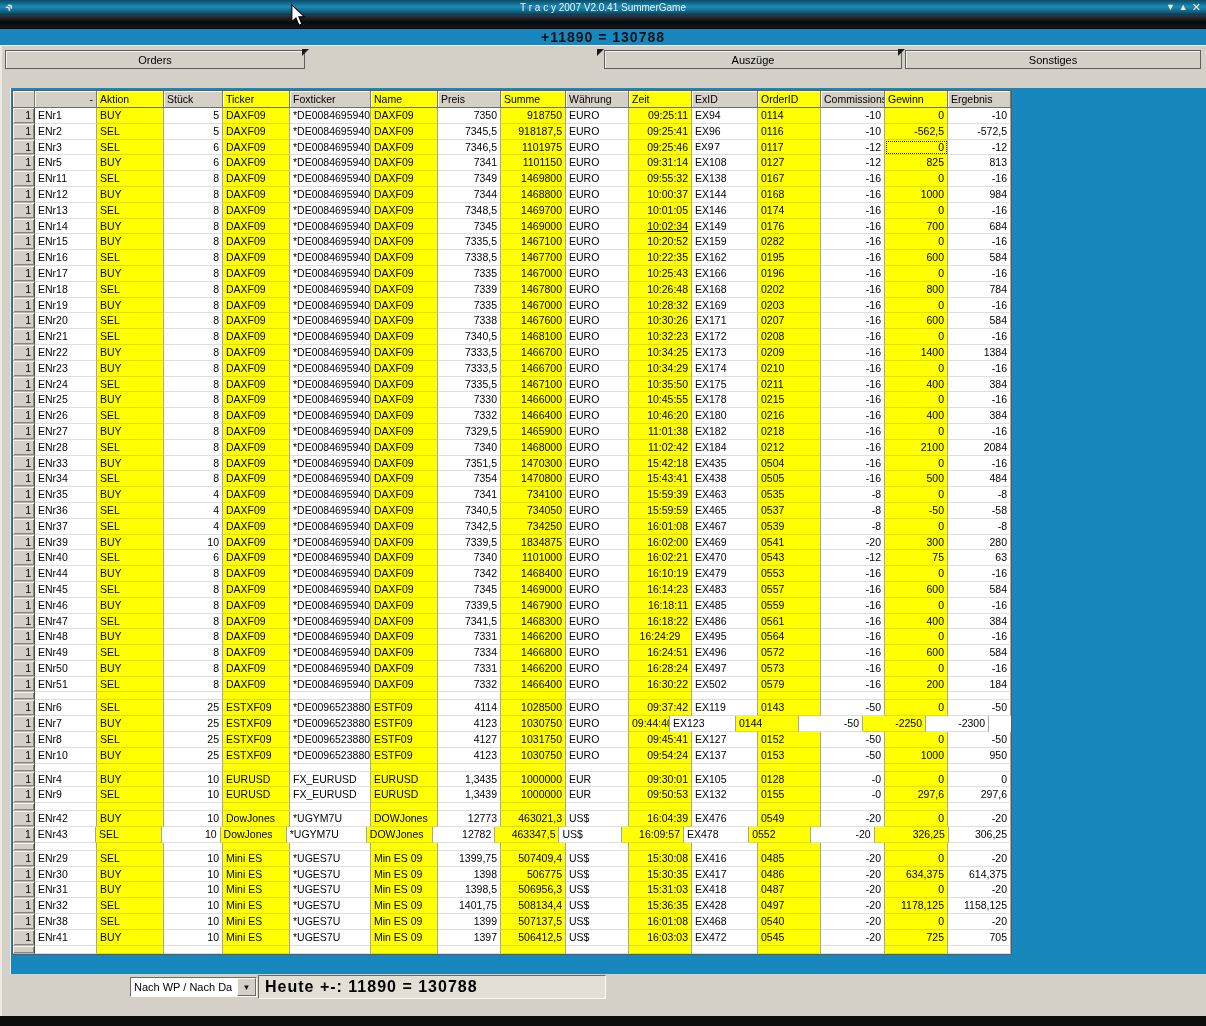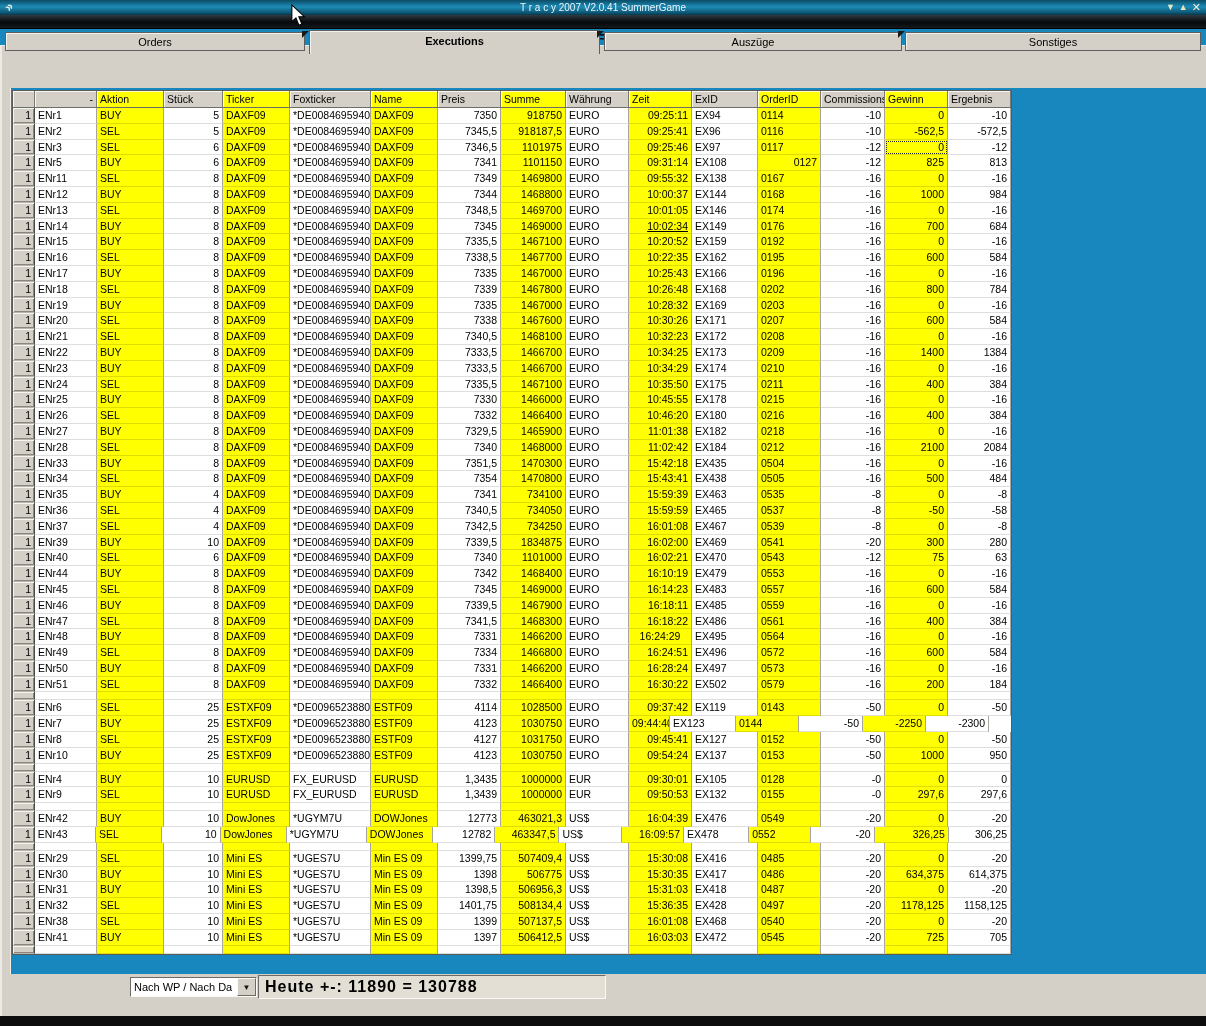--- a/index.html
+++ b/index.html
@@ -23,21 +23,21 @@
     background:linear-gradient(180deg,#313a40 0%,#07090b 55%,#13191d 100%);
     border-bottom:1px solid #000;
   }
   .banner {
     position:absolute; left:0; top:29px; width:1206px; height:16px;
     background:#1787bd; border-bottom:1px solid #ececec;
     text-align:center; font-size:14px; font-weight:bold; color:#0a1218; line-height:16px;
     letter-spacing:1px;
   }
   
-  .tabstrip { position:absolute; left:0; top:30px; width:1066px; height:22px; }
+  .tabstrip { position:absolute; left:0; top:48px; width:1066px; height:22px; }
   .tab {
     position:absolute; top:2px; height:19px; background:#d4d0c8;
     border:1px solid #5e5e60; box-shadow:inset 1px 1px 0 #f4f2ec;
     text-align:center; font-size:11px; line-height:18px; box-sizing:border-box;
   }
   .tab.active { top:0; height:24px; border-bottom:none; font-weight:bold; z-index:3; line-height:20px; }
   .notch {
     position:absolute; top:1px; width:0; height:0; z-index:4;
     border-top:7px solid #1a1a1a; border-right:7px solid transparent;
   }
@@ -103,21 +103,20 @@
 
 <div class="darkband"></div>
 <svg class="cursor" width="15" height="23" viewBox="0 0 12 19">
   <path d="M0.5 0.8 L0.5 14.6 L3.9 11.5 L6.3 17.6 L8.8 16.5 L6.3 10.6 L11 10.6 Z" fill="#ffffff" stroke="#000000" stroke-width="0.9"></path>
 </svg>
 
 <div class="banner">+11890 = 130788</div>
 
 <div class="tabstrip">
   <div class="tab" style="left:5px;width:300px;">Orders</div>
-  <div class="tab active" style="left:309px;width:291px;">Executions</div>
   <div class="tab" style="left:604px;width:298px;">Auszüge</div>
   <div class="tab" style="left:905px;width:296px;">Sonstiges</div>
   <div class="notch" style="left:302px;"></div>
   <div class="notch" style="left:597px;"></div>
   <div class="notch" style="left:898px;"></div>
 </div>
 
 <div class="teal-panel"></div>
 <div class="grid">
     <div class="row header">
@@ -179,40 +178,40 @@
       <div class="cell" style="width: 62px; text-align: left; background: rgb(255, 255, 255);">ENr3</div>
       <div class="cell" style="width: 67px; text-align: left; background: rgb(255, 255, 0);">SEL</div>
       <div class="cell" style="width: 59px; text-align: right; background: rgb(255, 255, 255);">6</div>
       <div class="cell" style="width: 67px; text-align: left; background: rgb(255, 255, 0);">DAXF09</div>
       <div class="cell" style="width: 81px; text-align: left; background: rgb(255, 255, 255);">*DE0084695940</div>
       <div class="cell" style="width: 67px; text-align: left; background: rgb(255, 255, 0);">DAXF09</div>
       <div class="cell" style="width: 63px; text-align: right; background: rgb(255, 255, 255);">7346,5</div>
       <div class="cell" style="width: 65px; text-align: right; background: rgb(255, 255, 0);">1101975</div>
       <div class="cell" style="width: 63px; text-align: left; background: rgb(255, 255, 255);">EURO</div>
       <div class="cell" style="width: 63px; text-align: right; background: rgb(255, 255, 0);">09:25:46</div>
-      <div class="cell" style="width: 66px; text-align: left; background: rgb(255, 255, 255);">EX97</div>
+      <div class="cell" style="width: 66px; text-align: left; background: rgb(255, 255, 255); font-family: Liberation Mono, monospace;">EX97</div>
       <div class="cell" style="width: 63px; text-align: left; background: rgb(255, 255, 0);">0117</div>
       <div class="cell" style="width: 64px; text-align: right; background: rgb(255, 255, 255);">-12</div>
       <div class="cell focused" style="width: 63px; text-align: right; background: rgb(255, 255, 0);">0</div>
       <div class="cell" style="width: 63px; text-align: right; background: rgb(255, 255, 255);">-12</div>
     </div>
     <div class="row">
       <div class="cell rowhead" style="width: 22px; text-align: right; background: rgb(212, 208, 200);">1</div>
       <div class="cell" style="width: 62px; text-align: left; background: rgb(255, 255, 255);">ENr5</div>
       <div class="cell" style="width: 67px; text-align: left; background: rgb(255, 255, 0);">BUY</div>
       <div class="cell" style="width: 59px; text-align: right; background: rgb(255, 255, 255);">6</div>
       <div class="cell" style="width: 67px; text-align: left; background: rgb(255, 255, 0);">DAXF09</div>
       <div class="cell" style="width: 81px; text-align: left; background: rgb(255, 255, 255);">*DE0084695940</div>
       <div class="cell" style="width: 67px; text-align: left; background: rgb(255, 255, 0);">DAXF09</div>
       <div class="cell" style="width: 63px; text-align: right; background: rgb(255, 255, 255);">7341</div>
       <div class="cell" style="width: 65px; text-align: right; background: rgb(255, 255, 0);">1101150</div>
       <div class="cell" style="width: 63px; text-align: left; background: rgb(255, 255, 255);">EURO</div>
       <div class="cell" style="width: 63px; text-align: right; background: rgb(255, 255, 0);">09:31:14</div>
       <div class="cell" style="width: 66px; text-align: left; background: rgb(255, 255, 255);">EX108</div>
-      <div class="cell" style="width: 63px; text-align: right; background: rgb(255, 255, 0);">0127</div>
+      <div class="cell" style="width: 63px; text-align: left; background: rgb(255, 255, 0);">0127</div>
       <div class="cell" style="width: 64px; text-align: right; background: rgb(255, 255, 255);">-12</div>
       <div class="cell" style="width: 63px; text-align: right; background: rgb(255, 255, 0);">825</div>
       <div class="cell" style="width: 63px; text-align: right; background: rgb(255, 255, 255);">813</div>
     </div>
     <div class="row">
       <div class="cell rowhead" style="width: 22px; text-align: right; background: rgb(212, 208, 200);">1</div>
       <div class="cell" style="width: 62px; text-align: left; background: rgb(255, 255, 255);">ENr11</div>
       <div class="cell" style="width: 67px; text-align: left; background: rgb(255, 255, 0);">SEL</div>
       <div class="cell" style="width: 59px; text-align: right; background: rgb(255, 255, 255);">8</div>
       <div class="cell" style="width: 67px; text-align: left; background: rgb(255, 255, 0);">DAXF09</div>
@@ -288,21 +287,21 @@
       <div class="cell" style="width: 67px; text-align: left; background: rgb(255, 255, 0);">BUY</div>
       <div class="cell" style="width: 59px; text-align: right; background: rgb(255, 255, 255);">8</div>
       <div class="cell" style="width: 67px; text-align: left; background: rgb(255, 255, 0);">DAXF09</div>
       <div class="cell" style="width: 81px; text-align: left; background: rgb(255, 255, 255);">*DE0084695940</div>
       <div class="cell" style="width: 67px; text-align: left; background: rgb(255, 255, 0);">DAXF09</div>
       <div class="cell" style="width: 63px; text-align: right; background: rgb(255, 255, 255);">7335,5</div>
       <div class="cell" style="width: 65px; text-align: right; background: rgb(255, 255, 0);">1467100</div>
       <div class="cell" style="width: 63px; text-align: left; background: rgb(255, 255, 255);">EURO</div>
       <div class="cell" style="width: 63px; text-align: right; background: rgb(255, 255, 0);">10:20:52</div>
       <div class="cell" style="width: 66px; text-align: left; background: rgb(255, 255, 255);">EX159</div>
-      <div class="cell" style="width: 63px; text-align: left; background: rgb(255, 255, 0);">0192</div>
+      <div class="cell" style="width: 63px; text-align: left; background: rgb(255, 255, 0);">0282</div>
       <div class="cell" style="width: 64px; text-align: right; background: rgb(255, 255, 255);">-16</div>
       <div class="cell" style="width: 63px; text-align: right; background: rgb(255, 255, 0);">0</div>
       <div class="cell" style="width: 63px; text-align: right; background: rgb(255, 255, 255);">-16</div>
     </div>
     <div class="row">
       <div class="cell rowhead" style="width: 22px; text-align: right; background: rgb(212, 208, 200);">1</div>
       <div class="cell" style="width: 62px; text-align: left; background: rgb(255, 255, 255);">ENr16</div>
       <div class="cell" style="width: 67px; text-align: left; background: rgb(255, 255, 0);">SEL</div>
       <div class="cell" style="width: 59px; text-align: right; background: rgb(255, 255, 255);">8</div>
       <div class="cell" style="width: 67px; text-align: left; background: rgb(255, 255, 0);">DAXF09</div>

